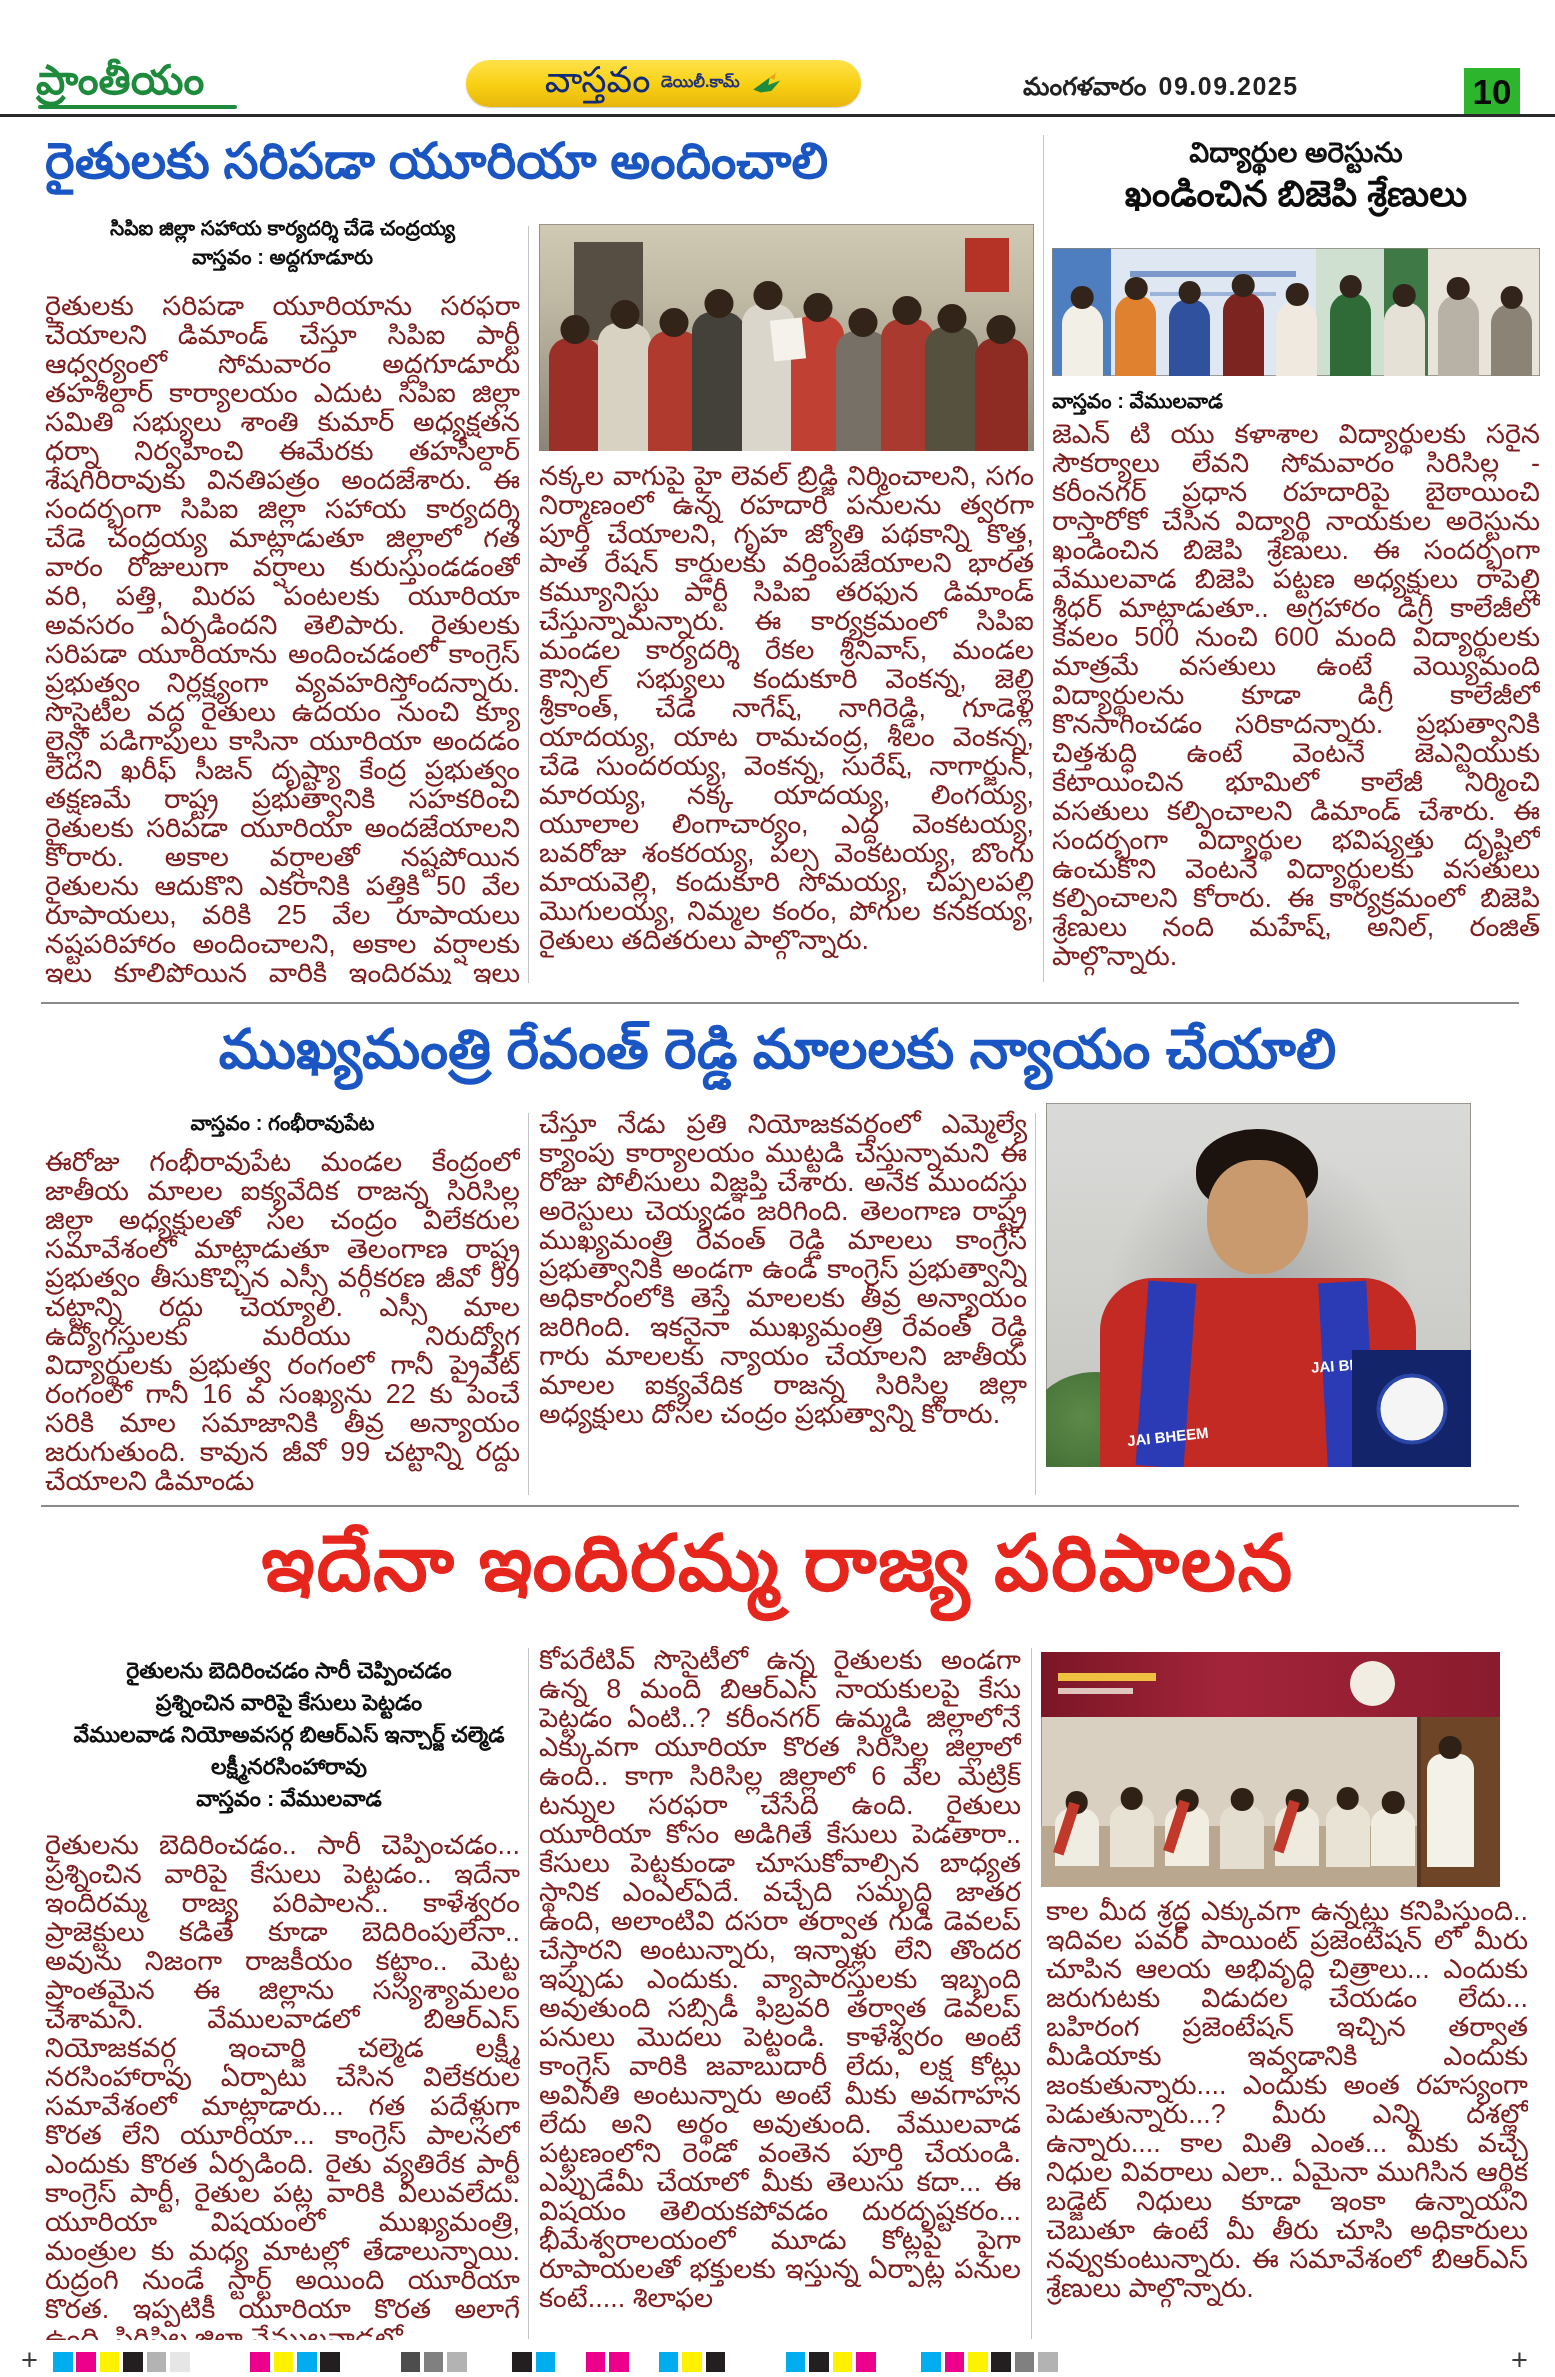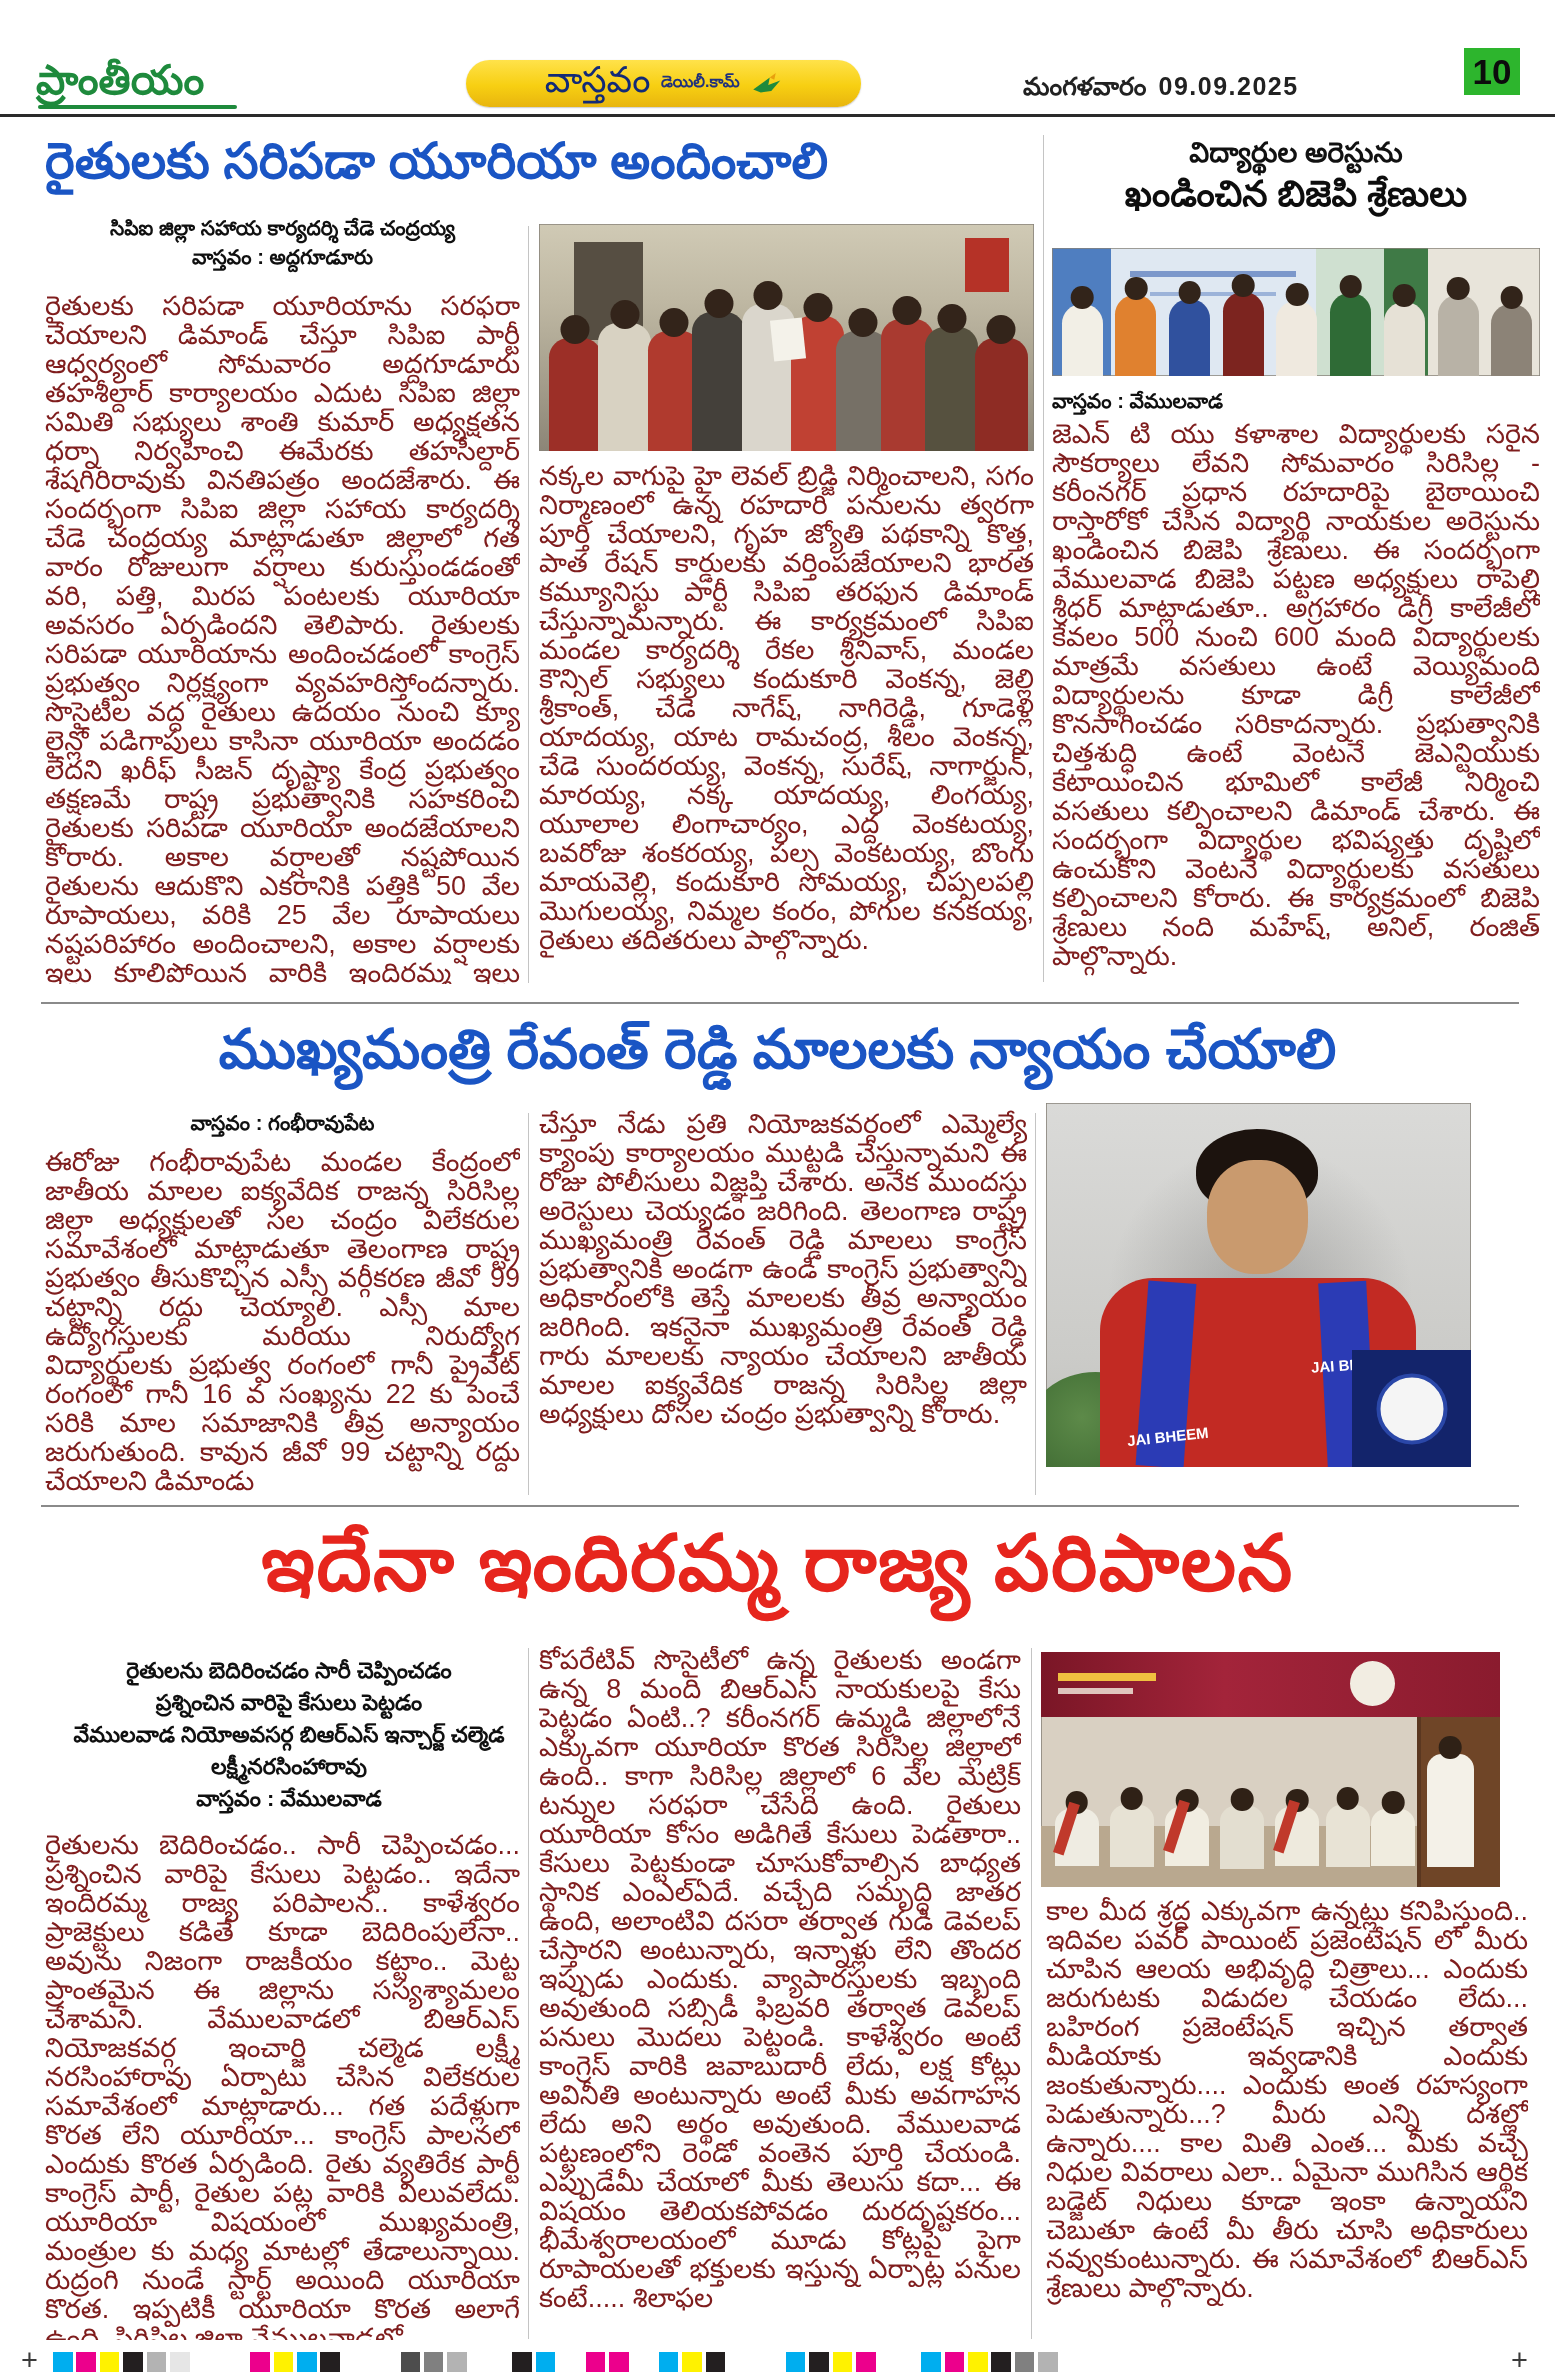--- a/index.html
+++ b/index.html
@@ -23,21 +23,21 @@
   .rule-col{position:absolute;width:0.8px;background:#c4c4c4}
 
   
   .region-label{left:36px;top:57px;font-size:41px;font-weight:800;color:var(--accent_green);white-space:nowrap}
   .region-swoosh{left:38px;top:105px;width:199px;height:3.8px;background:var(--accent_green);border-radius:3px}
   .masthead{left:466px;top:60px;width:395px;height:47px;background:linear-gradient(180deg,#ffe24a,var(--masthead_yellow) 55%,#e8b50e);border-radius:24px;display:flex;align-items:center;justify-content:center;gap:10.5px;box-shadow:0 0.8px 1.5px rgba(0,0,0,.25)}
   .masthead-main{font-size:36px;font-weight:400;color:#122a77;white-space:nowrap}
   .masthead-suffix{font-size:16px;font-weight:700;color:#20317d;white-space:nowrap}
   .date-wrap{left:1023px;top:72px;font-size:25px;font-weight:700;color:#222;white-space:nowrap}
   .date-wrap .date-num{margin-left:12px;letter-spacing:1.5px}
-  .page-badge{left:1464px;top:48px;width:56px;height:47px;background:var(--badge_green);color:#0c0c0c;font-size:35px;font-weight:800;display:flex;align-items:center;justify-content:center}
+  .page-badge{left:1464px;top:68px;width:56px;height:47px;background:var(--badge_green);color:#0c0c0c;font-size:35px;font-weight:800;display:flex;align-items:center;justify-content:center}
   .header-rule{left:0;top:114px;width:1555px;height:3px}
 
   
   .hl{position:absolute;font-weight:800;white-space:nowrap;overflow:hidden}
   .hl-urea{left:45px;top:132px;width:993px;font-size:50px;color:var(--accent_blue)}
   .hl-bjp-top{left:1052px;top:137px;width:488px;font-size:28px;font-weight:700;color:#111;text-align:center}
   .hl-bjp-main{left:1052px;top:173px;width:488px;font-size:36px;color:#0d0d0d;text-align:center}
   .hl-mala{left:45px;top:1017px;width:1465px;font-size:55px;color:var(--accent_blue);text-align:center}
   .hl-indiramma{left:0;top:1518px;width:1555px;font-size:78px;color:var(--accent_red);text-align:center;letter-spacing:1.5px}
 

